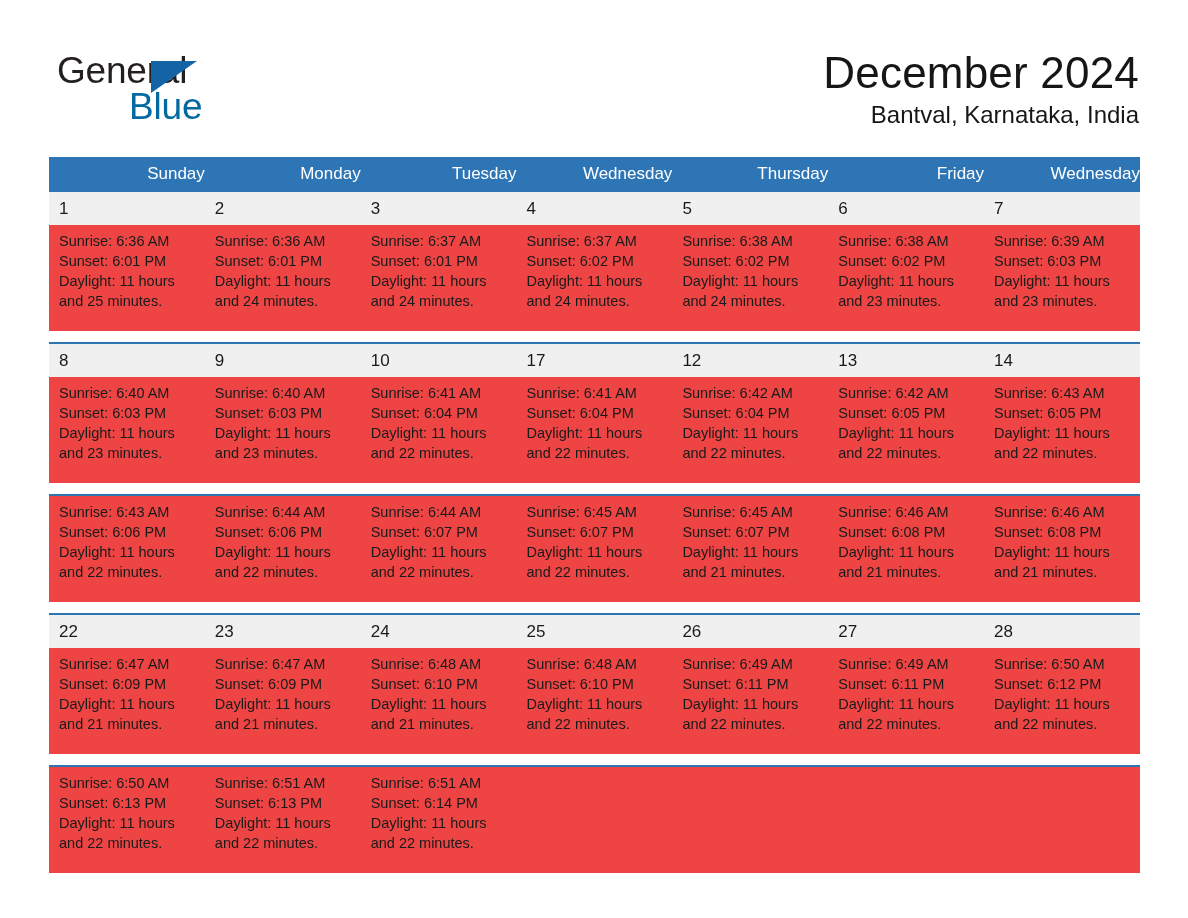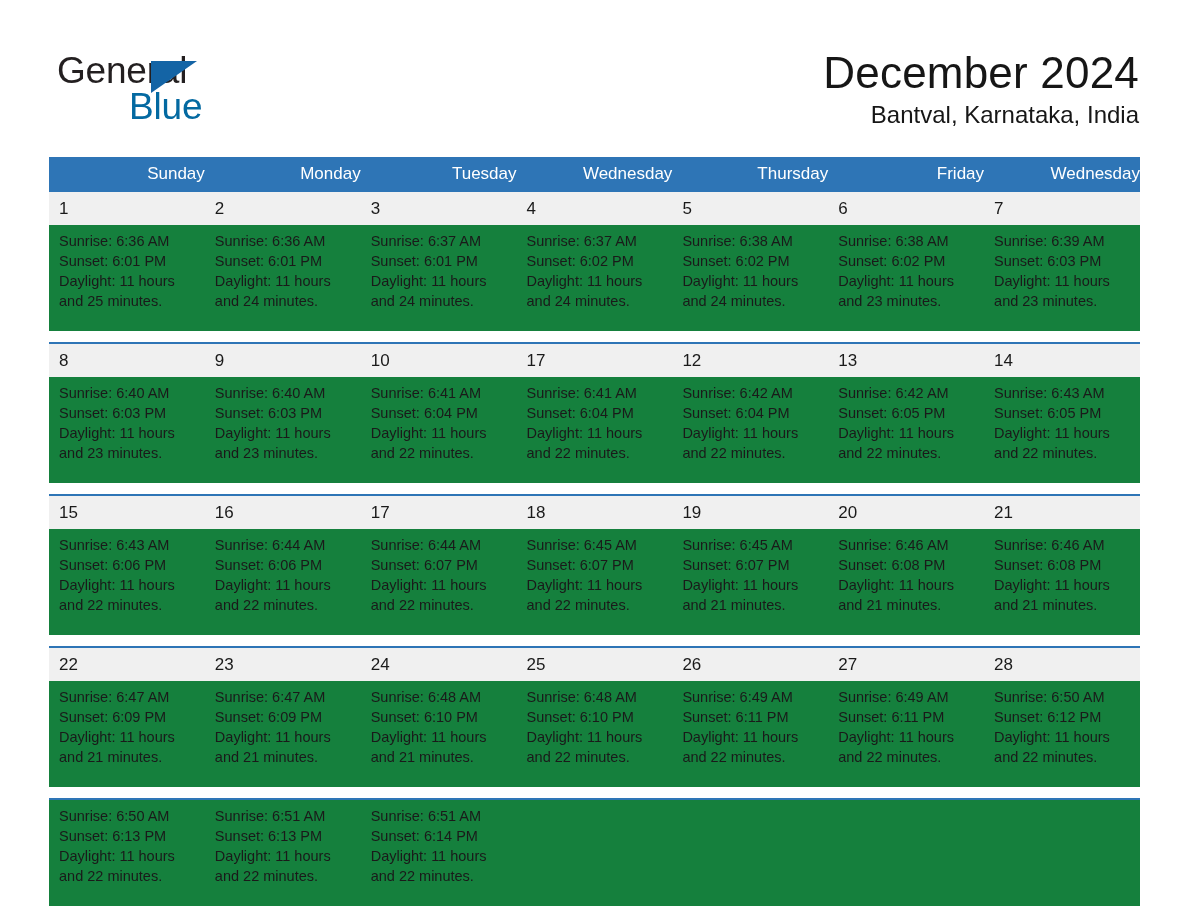--- a/index.html
+++ b/index.html
@@ -122,21 +122,21 @@
     background: #f0f0f0;
     font-size: 17px;
     line-height: 20px;
     color: #1a1a1a;
     padding: 7px 0 6px 10px;
     vertical-align: top;
     height: 20px;
   }
 
   .info-row td {
-    background: #15803d;
+    background: #ef4444;
     font-size: 14.5px;
     line-height: 20px;
     color: #1a1a1a;
     padding: 6px 8px 12px 10px;
     vertical-align: top;
     height: 88px;
     margin-top: 15px;
   }
   .info-row td .line { white-space: nowrap; }
 
@@ -307,29 +307,20 @@
           <div class="line">and 22 minutes.</div>
         </td>
       </tr>
       <tr class="spacer-row">
         <td colspan="7"></td>
       </tr>
       <tr class="week-sep">
         <td colspan="7"></td>
       </tr>
 
-      <tr class="daynum-row">
-        <td>15</td>
-        <td>16</td>
-        <td>17</td>
-        <td>18</td>
-        <td>19</td>
-        <td>20</td>
-        <td>21</td>
-      </tr>
       <tr class="info-row">
         <td>
           <div class="line">Sunrise: 6:43 AM</div>
           <div class="line">Sunset: 6:06 PM</div>
           <div class="line">Daylight: 11 hours</div>
           <div class="line">and 22 minutes.</div>
         </td>
         <td>
           <div class="line">Sunrise: 6:44 AM</div>
           <div class="line">Sunset: 6:06 PM</div>

